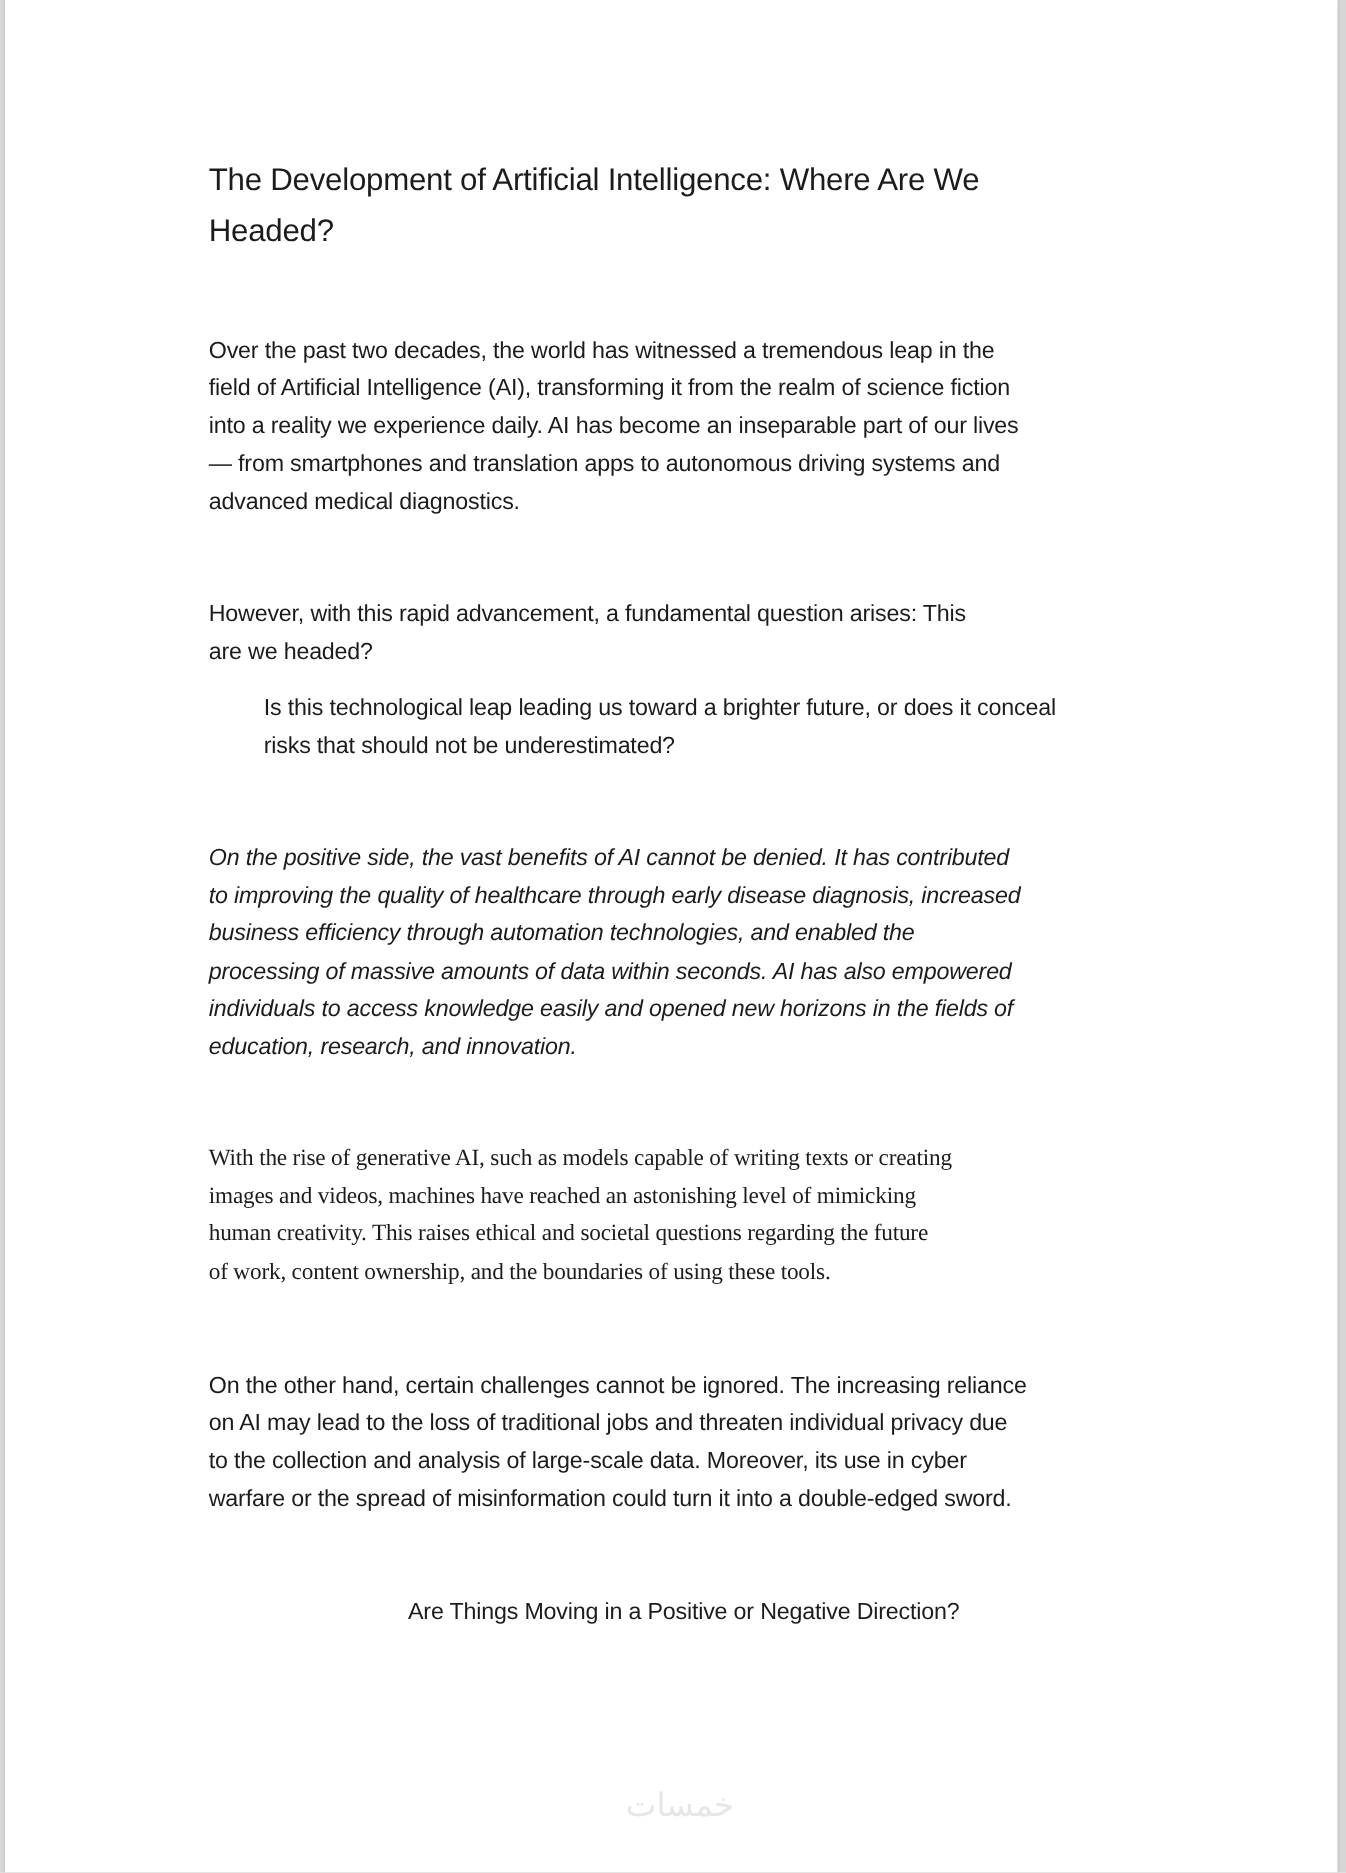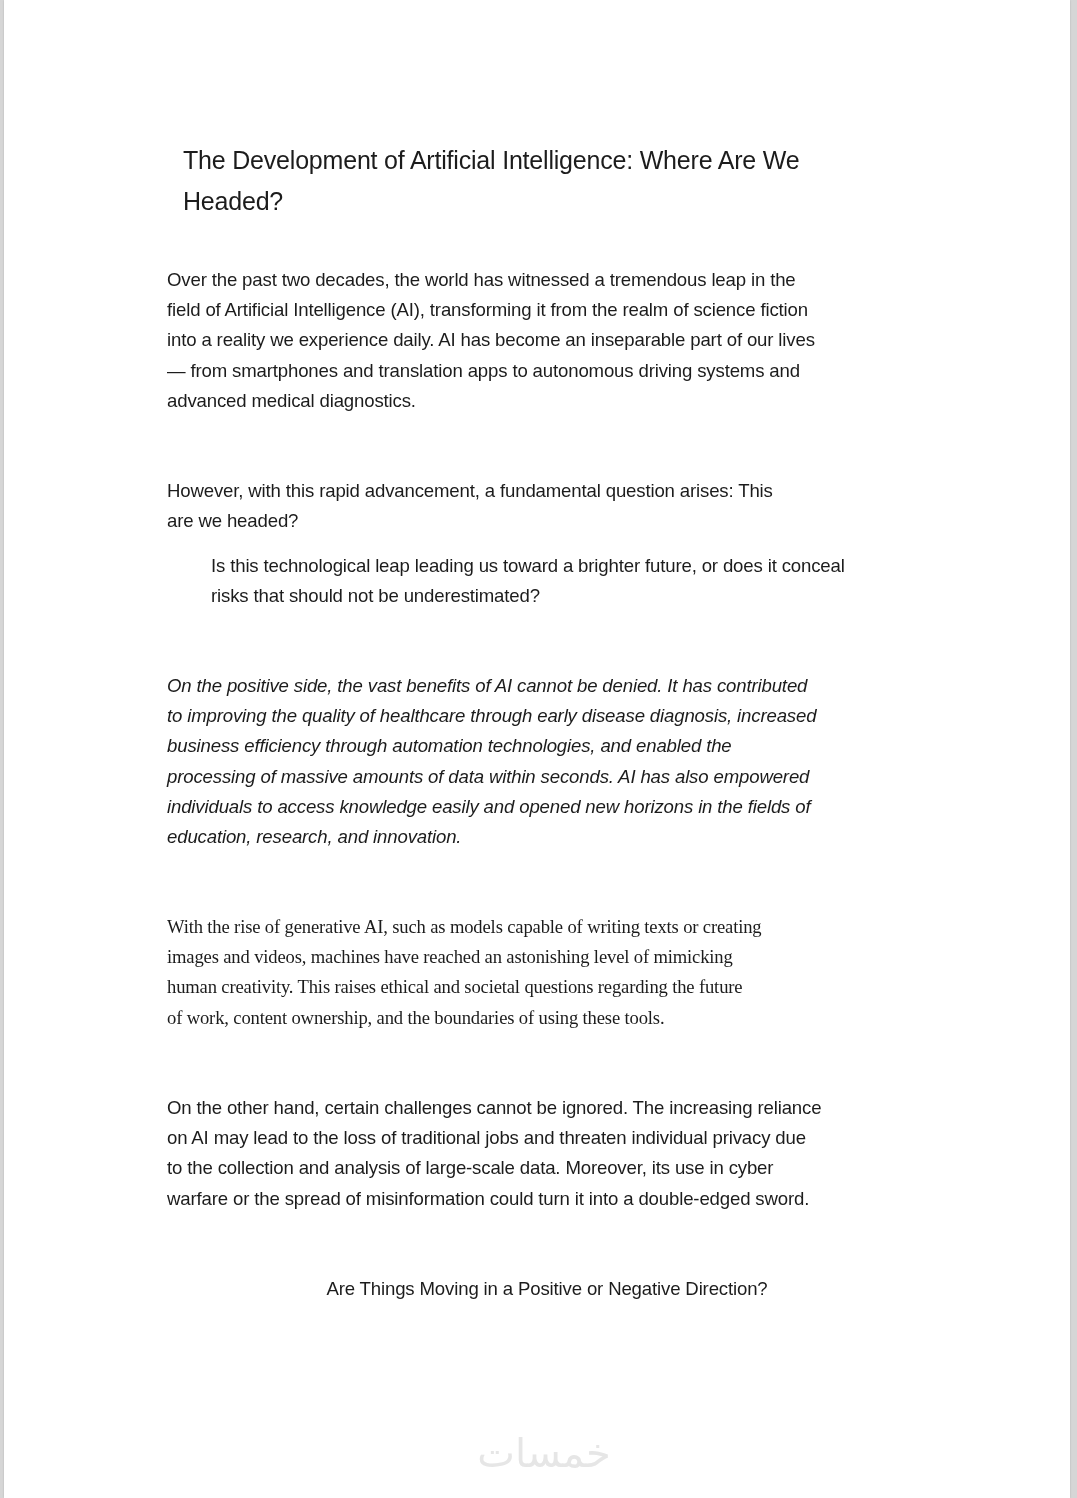--- a/index.html
+++ b/index.html
@@ -25,21 +25,21 @@
       top: 0;
       width: 760px;
       color: #1c1c1c;
       font-family: "Liberation Sans", sans-serif;
     }
     .title {
       position: absolute;
       top: 124px;
       left: 0;
       width: 720px;
-      margin: 16px;
+      margin: 0;
       font-size: 25px;
       font-weight: normal;
       line-height: 41px;
       letter-spacing: -0.2px;
     }
     .para {
       position: absolute;
       left: 0;
       width: 760px;
       margin: 0;
@@ -55,21 +55,21 @@
     #p5 { top: 912px; font-family: Liberation Serif, serif; }
     #p6 { top: 1093px; }
     #p7 { top: 1274px; text-align: center; }
     .watermark {
       position: absolute;
       left: 470px;
       top: 1430px;
       width: 140px;
       text-align: center;
       font-family: "DejaVu Sans", sans-serif;
-      font-size: 40px;
+      font-size: 26px;
       color: #e6e6e6;
       direction: rtl;
     }
   </style>
 </head>
 <body>
 
 <div class="page">
   <div class="content">
     <h1 class="title" style="white-space: pre-line;">The Development of Artificial Intelligence: Where Are We

